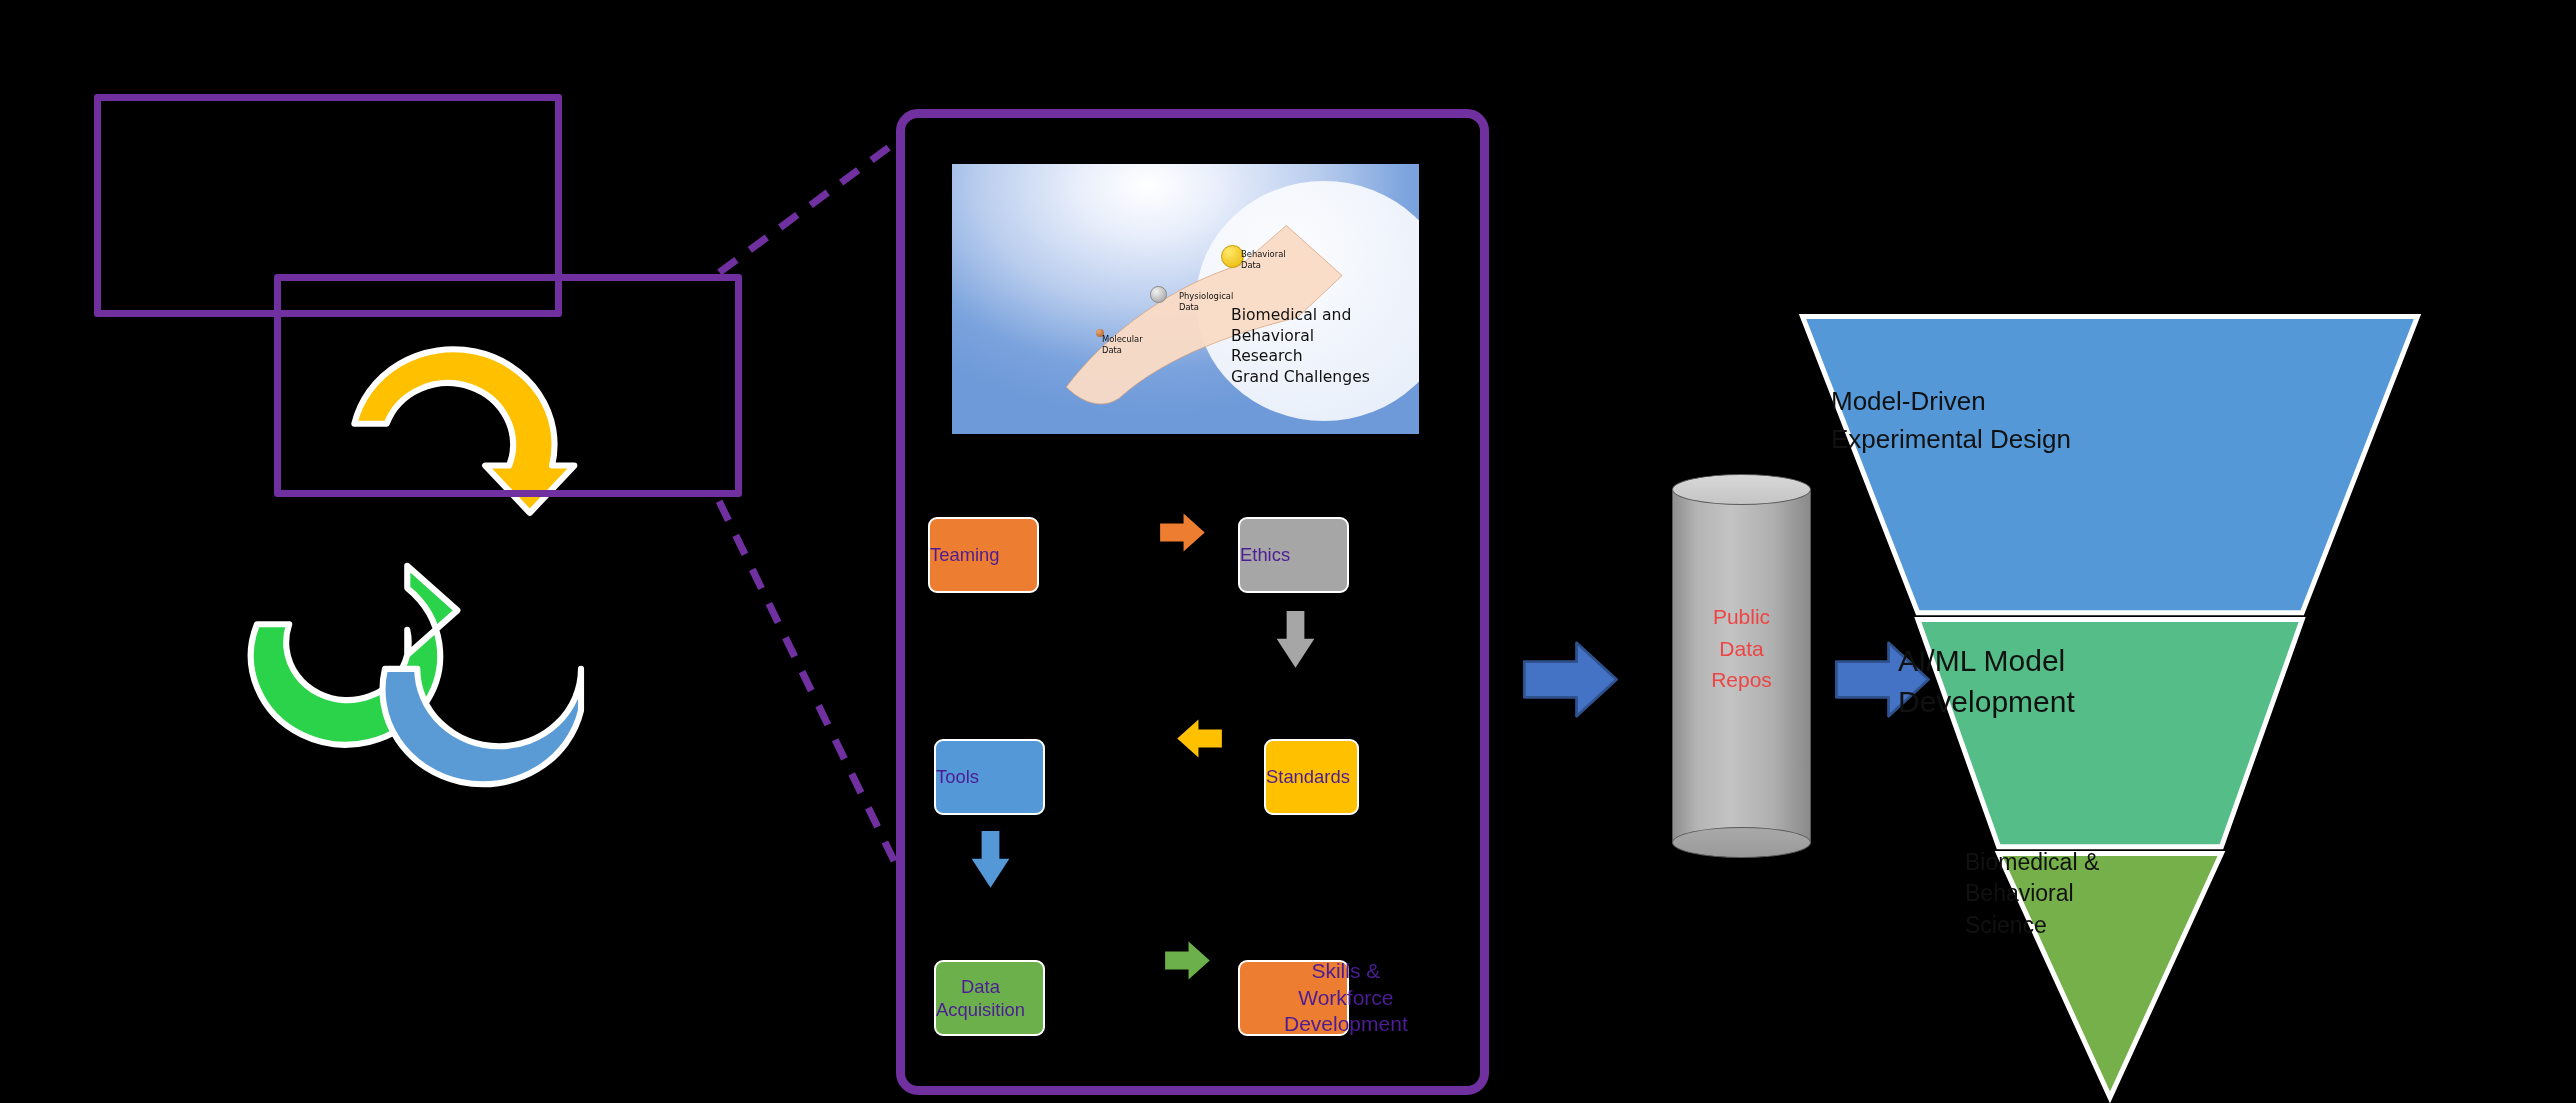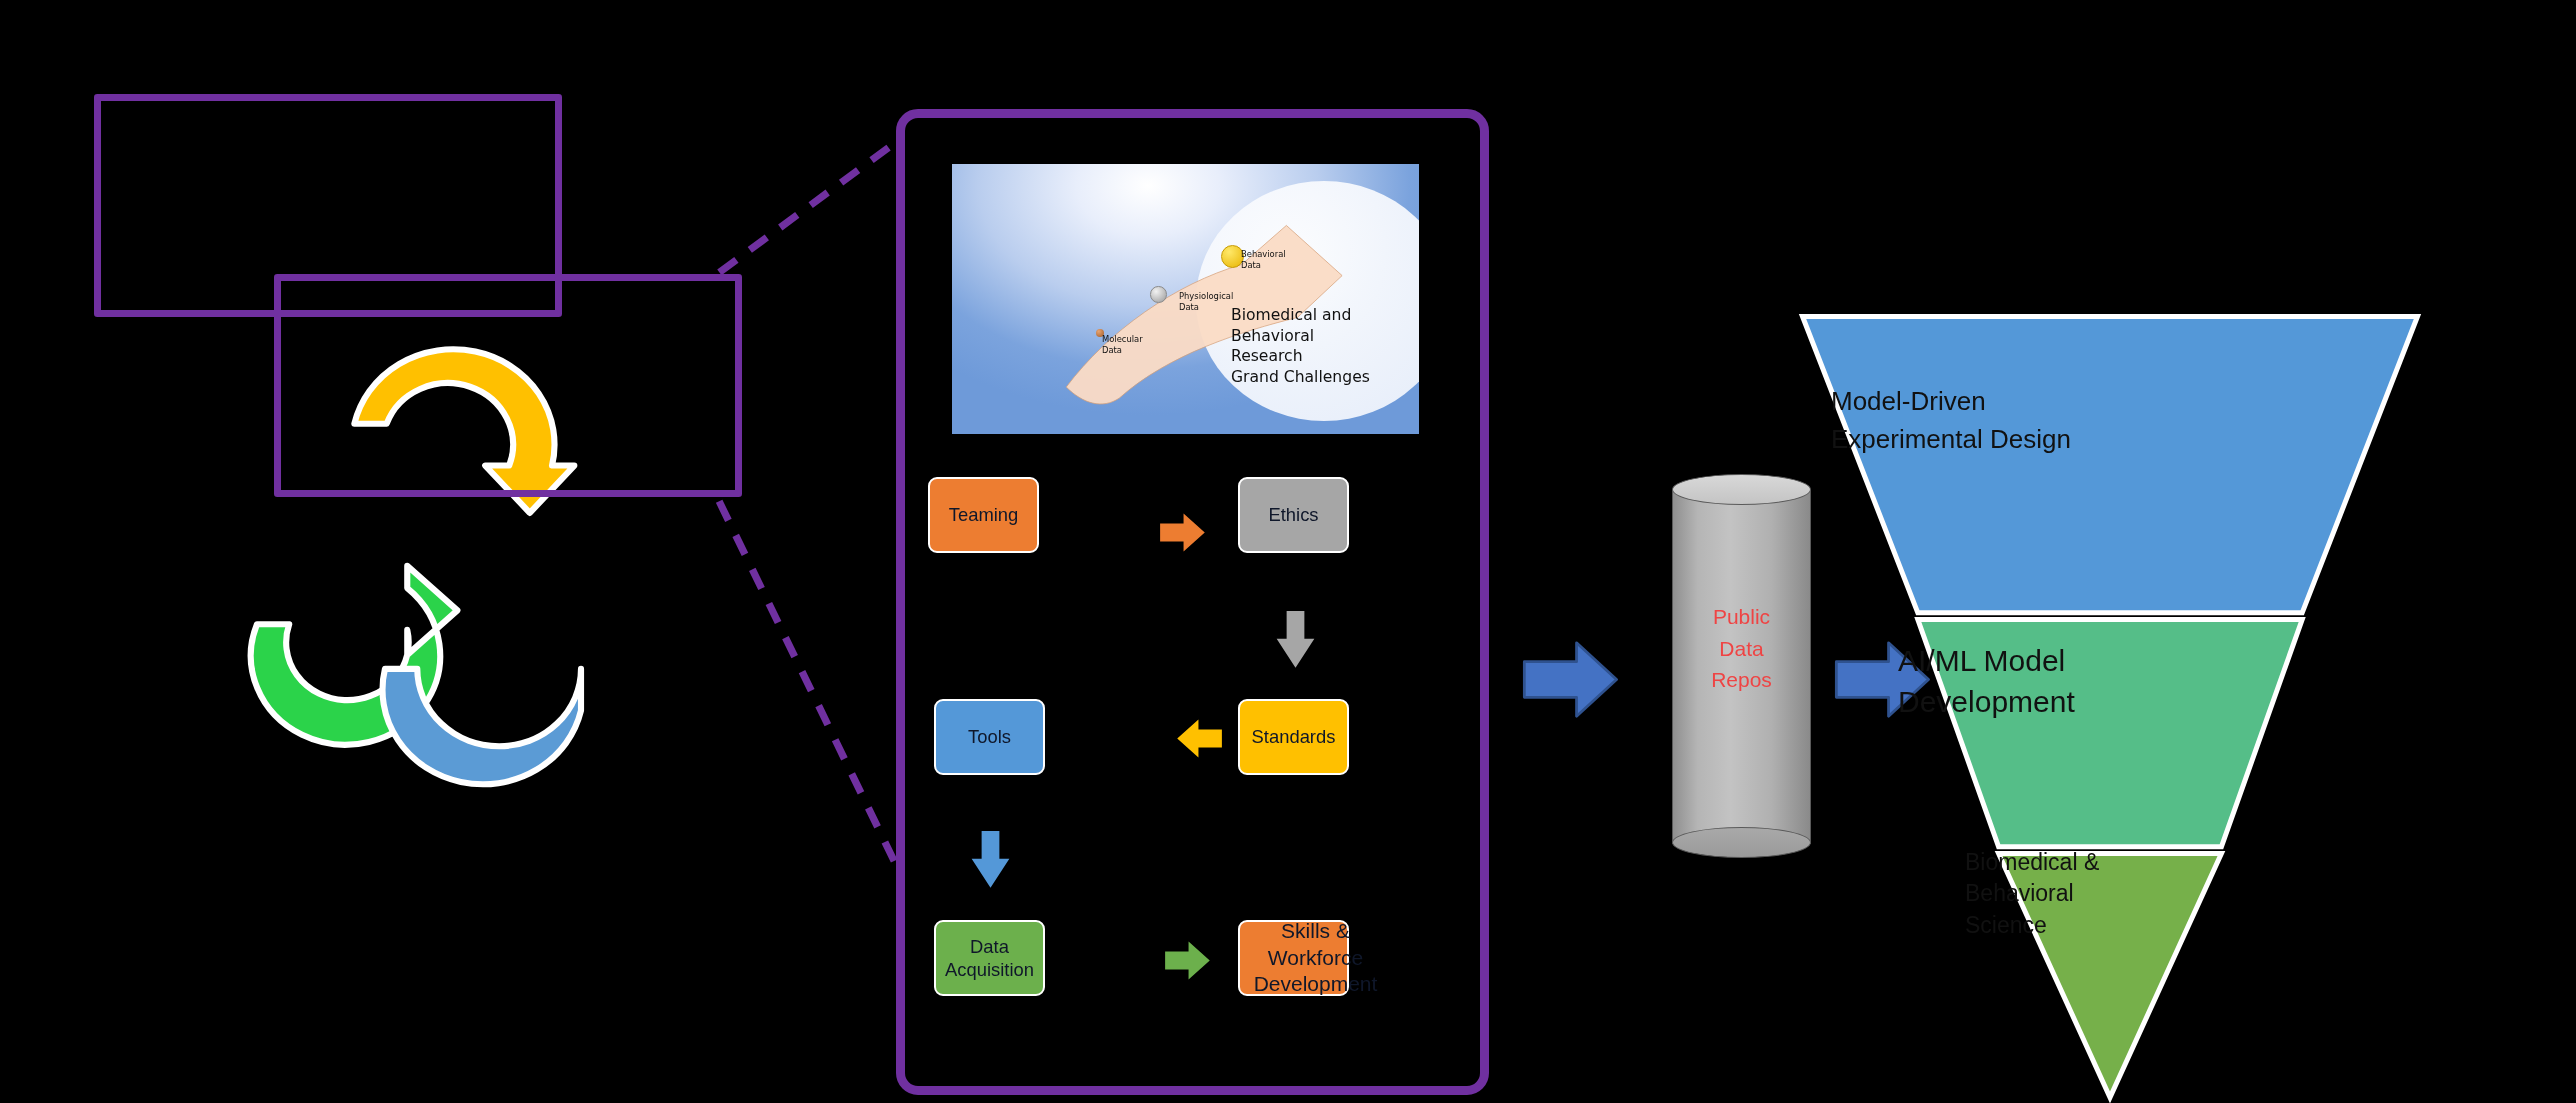--- a/index.html
+++ b/index.html
@@ -21,23 +21,23 @@
      background:radial-gradient(ellipse 70% 85% at 42% 8%, #ffffff 0%, #e8eefb 22%, #b9cdee 52%, #7ba3dd 80%, #6e9ad9 100%);}
   .inset .blob{position:absolute;right:-33px;top:16.7px;width:256px;height:240px;border-radius:50%;
      background:radial-gradient(ellipse at 40% 35%, #ffffff 0%, #f4f7fd 55%, #eaf0fb 100%);opacity:.95;}
   .inset .cap{position:absolute;left:279px;top:141px;color:#111;font-size:15.6px;line-height:1.32;
      font-family:"DejaVu Sans",sans-serif;}
   .dot-lab{position:absolute;color:#111;font-size:8.4px;line-height:1.28;font-family:"DejaVu Sans",sans-serif;}
   .sphere{position:absolute;border-radius:50%;}
 
   
   .fbox{position:absolute;border-radius:9px;box-sizing:border-box;
-     border:2.8px solid #fff;display:flex;align-items:center;justify-content:center;
-     text-align:center;color:#0f172a;font-size:18.4px;line-height:1.26;
-     font-family:"Liberation Sans",sans-serif;}
+     border:2.8px solid #fff;display:flex;align-items:center;justify-content:flex-start;
+     text-align:center;color:#4c1d95;font-size:18.4px;line-height:1.26;
+     font-family:"Liberation Sans",sans-serif;margin-top:40px;}
 
   
   .cyl{position:absolute;left:1672px;top:474px;width:139px;height:384px;}
   .cyl .body{position:absolute;left:0;top:15.6px;width:139px;height:354px;
      background:linear-gradient(to right,#8f8f8f 0%,#b5b5b5 18%,#c3c3c3 42%,#b0b0b0 72%,#8a8a8a 100%);
      border-left:1.7px solid #5a5a5a;border-right:1.7px solid #5a5a5a;box-sizing:border-box;}
   .cyl .top{position:absolute;left:0;top:0;width:139px;height:31px;border-radius:50%;
      background:linear-gradient(to bottom,#d8d8d8,#c4c4c4);border:1.7px solid #5a5a5a;box-sizing:border-box;}
   .cyl .bot{position:absolute;left:0;bottom:0;width:139px;height:31px;border-radius:50%;
      background:linear-gradient(to bottom,#a9a9a9,#9a9a9a);border:1.7px solid #5a5a5a;box-sizing:border-box;}
@@ -133,21 +133,21 @@
   <svg style="position:absolute;left:1273px;top:610px;width:45px;height:61px" viewBox="0 0 80 110" width="45" height="61">
     <path d="M24 2 L56 2 L56 52 L74 52 L40 104 L6 52 L24 52 Z" fill="#A6A6A6"></path>
   </svg>
 
   <div class="fbox" style="left:934px;top:699px;width:111px;height:76px;background:#5498D8;">
     <span>Tools</span>
   </div>
   <svg style="position:absolute;left:1175px;top:716px;width:48px;height:45px" viewBox="0 0 86 80" width="48" height="45">
     <path d="M84 24 L42 24 L42 6 L4 40 L42 74 L42 56 L84 56 Z" fill="#FFC000"></path>
   </svg>
-  <div class="fbox" style="left:1238px;top:699px;width:111px;height:76px;background:#FFC000;">
+  <div class="fbox" style="left:1264px;top:699px;width:95px;height:76px;background:#FFC000;">
     <span>Standards</span>
   </div>
 
   <svg style="position:absolute;left:968px;top:830px;width:45px;height:61px" viewBox="0 0 80 110" width="45" height="61">
     <path d="M24 2 L56 2 L56 52 L74 52 L40 104 L6 52 L24 52 Z" fill="#5498D8"></path>
   </svg>
 
   <div class="fbox" style="left:934px;top:920px;width:111px;height:76px;background:#6CB04C;">
     <span>
       <span style="display:block">Data</span>

